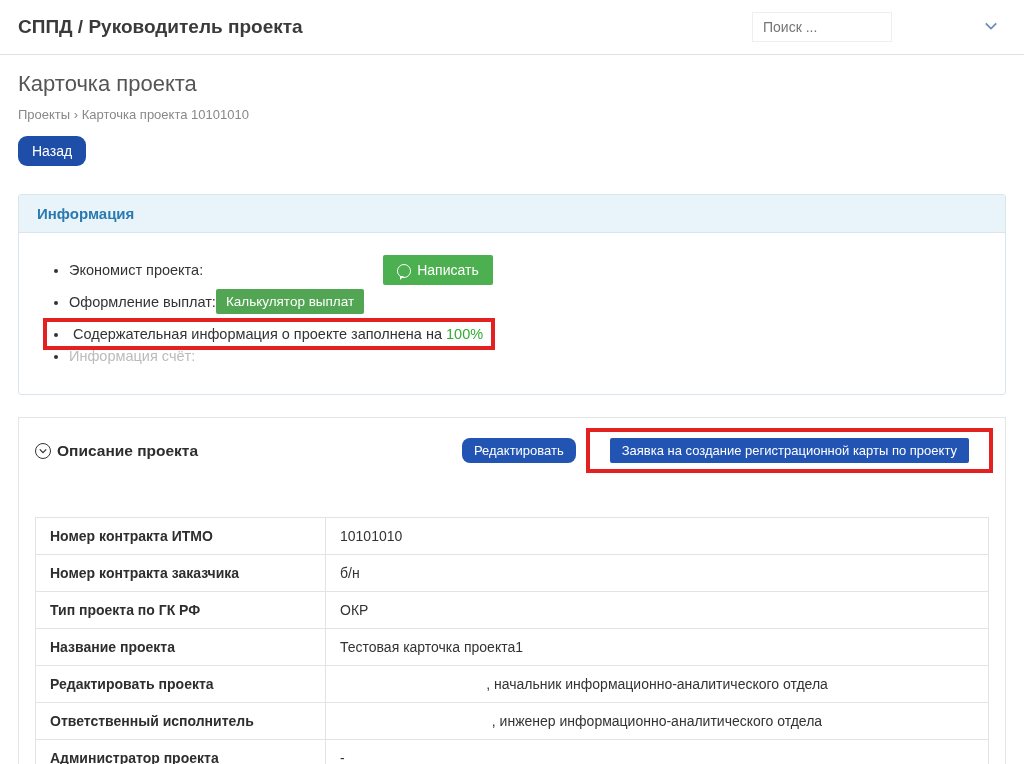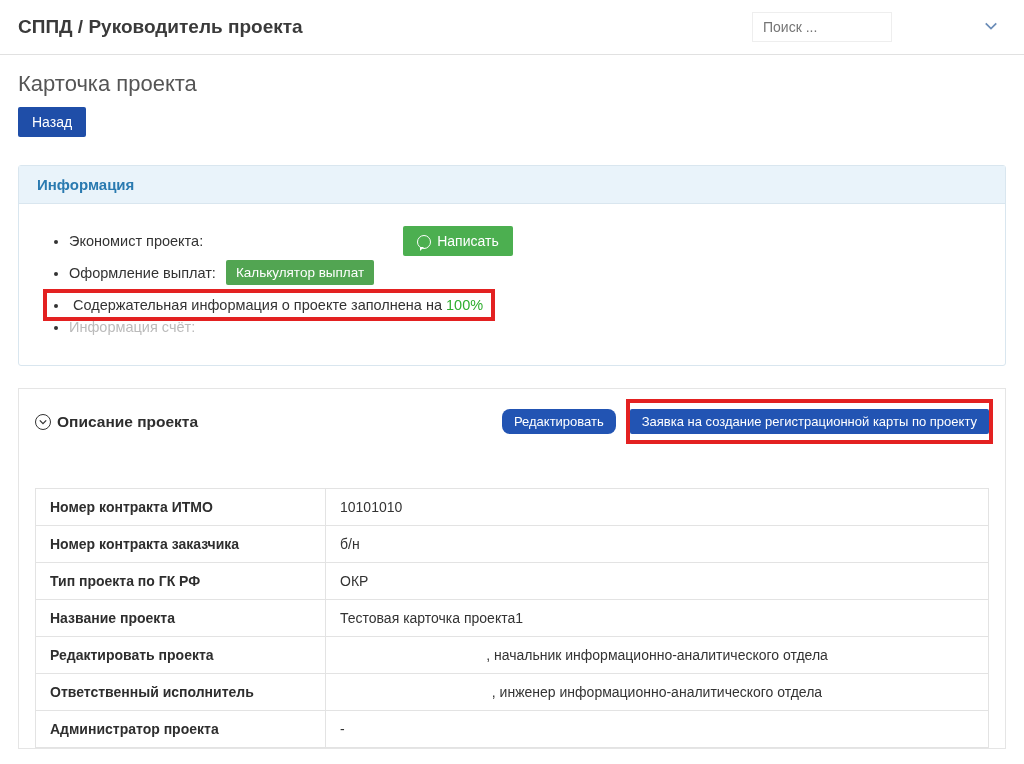--- a/index.html
+++ b/index.html
@@ -51,41 +51,41 @@
   .btn {
     display: inline-block;
     border: none;
     padding: 7px 14px;
     font-size: 14px;
     cursor: pointer;
     border-radius: 2px;
     color: #fff;
     font-family: inherit;
   }
-  .btn-blue { background: #1f4ea8; }
+  .btn-blue { background: #1f4ea8; border-radius: 9px; }
   .btn-blue-mid { background: #2254b3; }
   .btn-green { background: #4caf50; }
   .btn-green-dark { background: #52a552; }
   .panel {
     border: 1px solid #d9e6ef;
     border-radius: 3px;
     margin-top: 28px;
   }
   .panel-header {
     background: #e9f3fa;
     border-bottom: 1px solid #d9e6ef;
     padding: 10px 18px;
     color: #2a7ab0;
     font-weight: 700;
     font-size: 15px;
   }
   .panel-body { padding: 18px 22px 26px 22px; }
   .info-list { list-style: disc; padding-left: 28px; }
   .info-list li { margin: 4px 0; color: #333; font-size: 14.5px; }
-  .info-list li .inline { display: inline-flex; align-items: center; gap: 10px; }
+  .info-list li .inline { display: inline-flex; align-items: center; }
   .highlight-red {
     border: 4px solid #e32121;
     display: inline-block;
     padding: 4px 8px 4px 0;
     margin-left: -26px;
     padding-left: 26px;
   }
   .green-text { color: #2fae2f; font-weight: 500; }
   .section-bar {
     margin-top: 22px;
@@ -111,21 +111,21 @@
     border-radius: 50%;
     display: inline-flex;
     align-items: center;
     justify-content: center;
     font-size: 9px;
     line-height: 1;
   }
   .section-actions { display: flex; gap: 10px; align-items: center; }
   .highlight-frame {
     border: 4px solid #e32121;
-    padding: 6px 0;
+    padding: 6px 20px;
     display: inline-block;
   }
   .desc-panel {
     border: 1px solid #e5e5e5;
     border-top: none;
     padding: 34px 16px 0 16px;
   }
   table.desc {
     width: 100%;
     border-collapse: collapse;
@@ -171,20 +171,25 @@
     <span class="top-chevron">
       <svg width="14" height="14" viewBox="0 0 16 16">
           <path d="M2 5l6 6 6-6" fill="none" stroke="#6b8db8" stroke-width="2"></path>
         </svg>
     </span>
   </div>
 </div>
 
 <div class="content">
   <h1 class="page-title">Карточка проекта</h1>
+  <div class="breadcrumb">
+    <span class="bc-link">Проекты</span>
+    <span> › </span>
+    <span>Карточка проекта 10101010</span>
+  </div>
   <button class="btn btn-blue">Назад</button>
 
   <div class="panel">
     <div class="panel-header">Информация</div>
     <div class="panel-body">
       <ul class="info-list">
         <li>
           <span class="inline">
             <span>Экономист проекта:</span>
             <span style="display:inline-block;width:180px;"></span>

